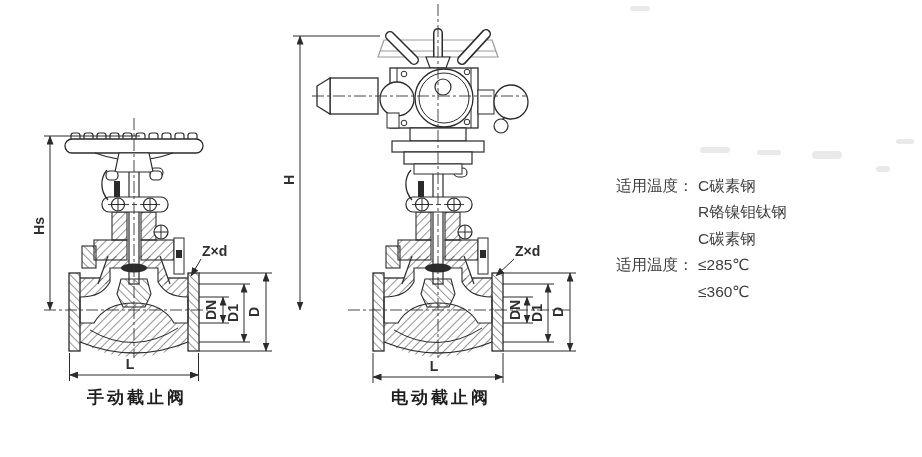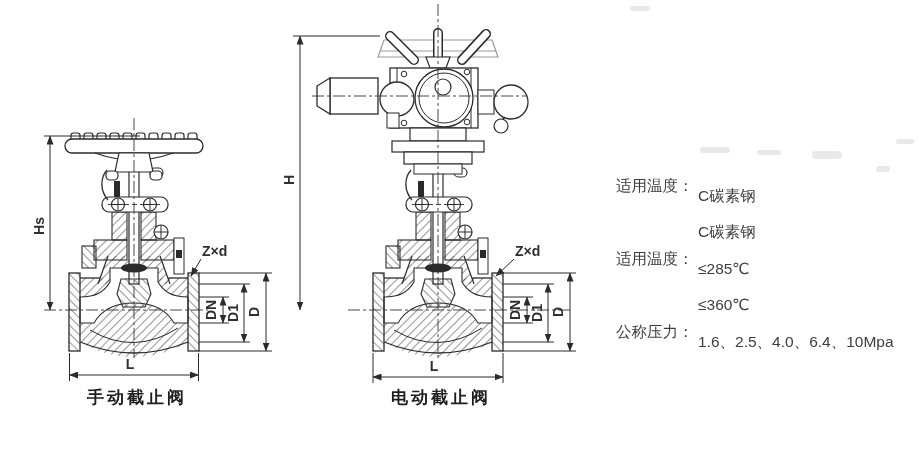--- a/index.html
+++ b/index.html
@@ -6,21 +6,21 @@
   #stage{position:relative;width:922px;height:457px;background:#fff;overflow:hidden;
          font-family:"Liberation Sans","DejaVu Sans",sans-serif;}
   svg{position:absolute;left:0;top:0;}
   svg text{font-family:"Liberation Sans","DejaVu Sans",sans-serif;fill:#2f2f2f;}
   .dimlbl{font-size:14px;font-weight:700;}
   .caption{font-size:17px;font-weight:700;letter-spacing:3px;fill:#1e1e1e;}
   #specs{position:absolute;left:616px;top:173px;width:300px;color:#3e3e3e;
          font-size:15.5px;line-height:26.4px;}
   .spec-row{display:flex;white-space:nowrap;}
   .spec-label{display:inline-block;width:82px;flex:0 0 82px;}
-  .spec-value{display:inline-block;margin-top:10px;}
+  .spec-value{display:inline-block;}
 </style>
 </head>
 <body>
 
 <div id="stage">
 
 <svg width="922" height="457" viewBox="0 0 922 457">
   <defs>
     <pattern id="h1" width="6" height="6" patternUnits="userSpaceOnUse" patternTransform="rotate(45)">
       <line x1="0" y1="0" x2="0" y2="6" stroke="#2b2b2b" stroke-width="1"></line>
@@ -202,32 +202,29 @@
   </g>
 </svg>
 
 <div id="specs">
   <div class="spec-row">
     <span class="spec-label">适用温度：</span>
     <span class="spec-value">C碳素钢</span>
   </div>
   <div class="spec-row">
     <span class="spec-label"></span>
+    <span class="spec-value">R铬镍钼钛钢</span>
   </div>
   <div class="spec-row">
     <span class="spec-label"></span>
     <span class="spec-value">C碳素钢</span>
   </div>
   <div class="spec-row">
     <span class="spec-label">适用温度：</span>
     <span class="spec-value">≤285℃</span>
   </div>
   <div class="spec-row">
     <span class="spec-label"></span>
     <span class="spec-value">≤360℃</span>
   </div>
-  <div class="spec-row">
-    <span class="spec-label">公称压力：</span>
-    <span class="spec-value">1.6、2.5、4.0、6.4、10Mpa</span>
-  </div>
 </div>
 
 </div>
 
 </body></html>

